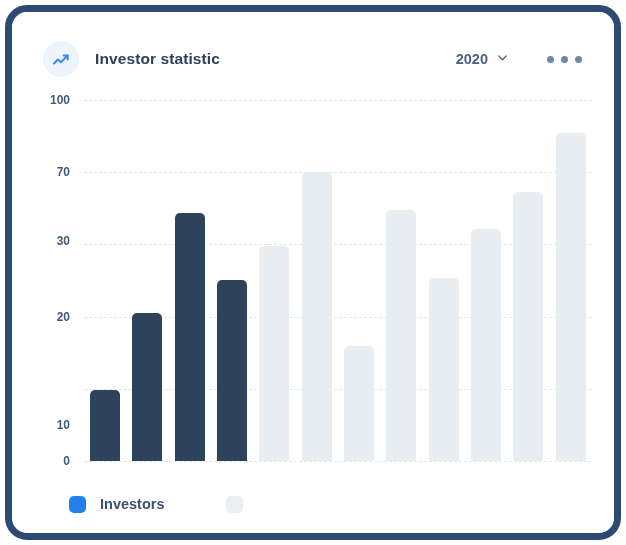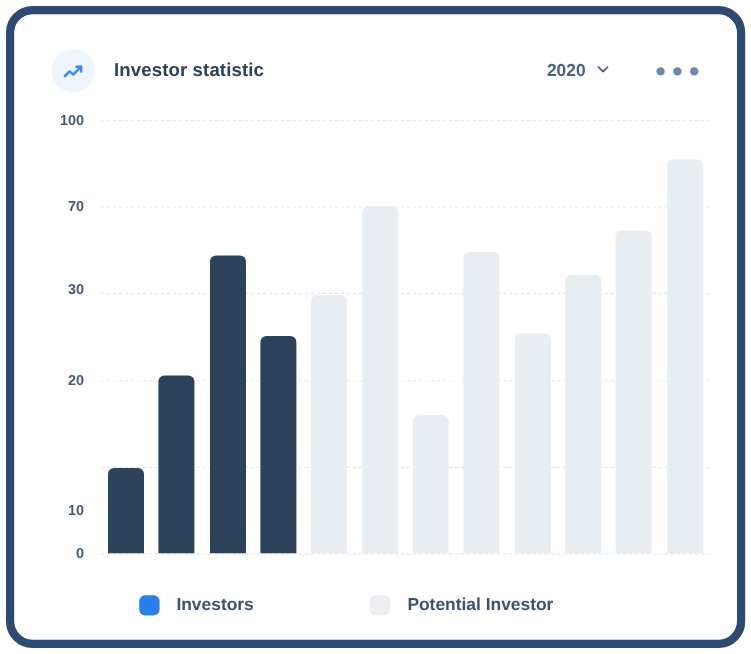--- a/index.html
+++ b/index.html
@@ -158,22 +158,21 @@
 
   
   .legend {
     position: absolute;
     left: 0;
     bottom: 0;
     width: 602px;
     height: 58px;
     display: flex;
     align-items: center;
-    padding-left: 104px;
-    gap: 35px;
+    padding-left: 57px;
   }
   .legend-item {
     display: flex;
     align-items: center;
     cursor: pointer;
   }
   .legend-item + .legend-item { margin-left: 62px; }
   .legend-swatch {
     width: 17px;
     height: 17px;
@@ -257,18 +256,17 @@
         </div>
     </div>
 
     <div class="legend" id="legend">
         <div class="legend-item">
           <span class="legend-swatch" style="background: rgb(38, 128, 235);"></span>
           <span class="legend-label">Investors</span>
         </div>
         <div class="legend-item">
           <span class="legend-swatch" style="background: rgb(235, 239, 242);"></span>
-          <span class="legend-label">Potential Investor</span>
         </div>
       </div>
 
   </div>
 </div>
 
 </body></html>

